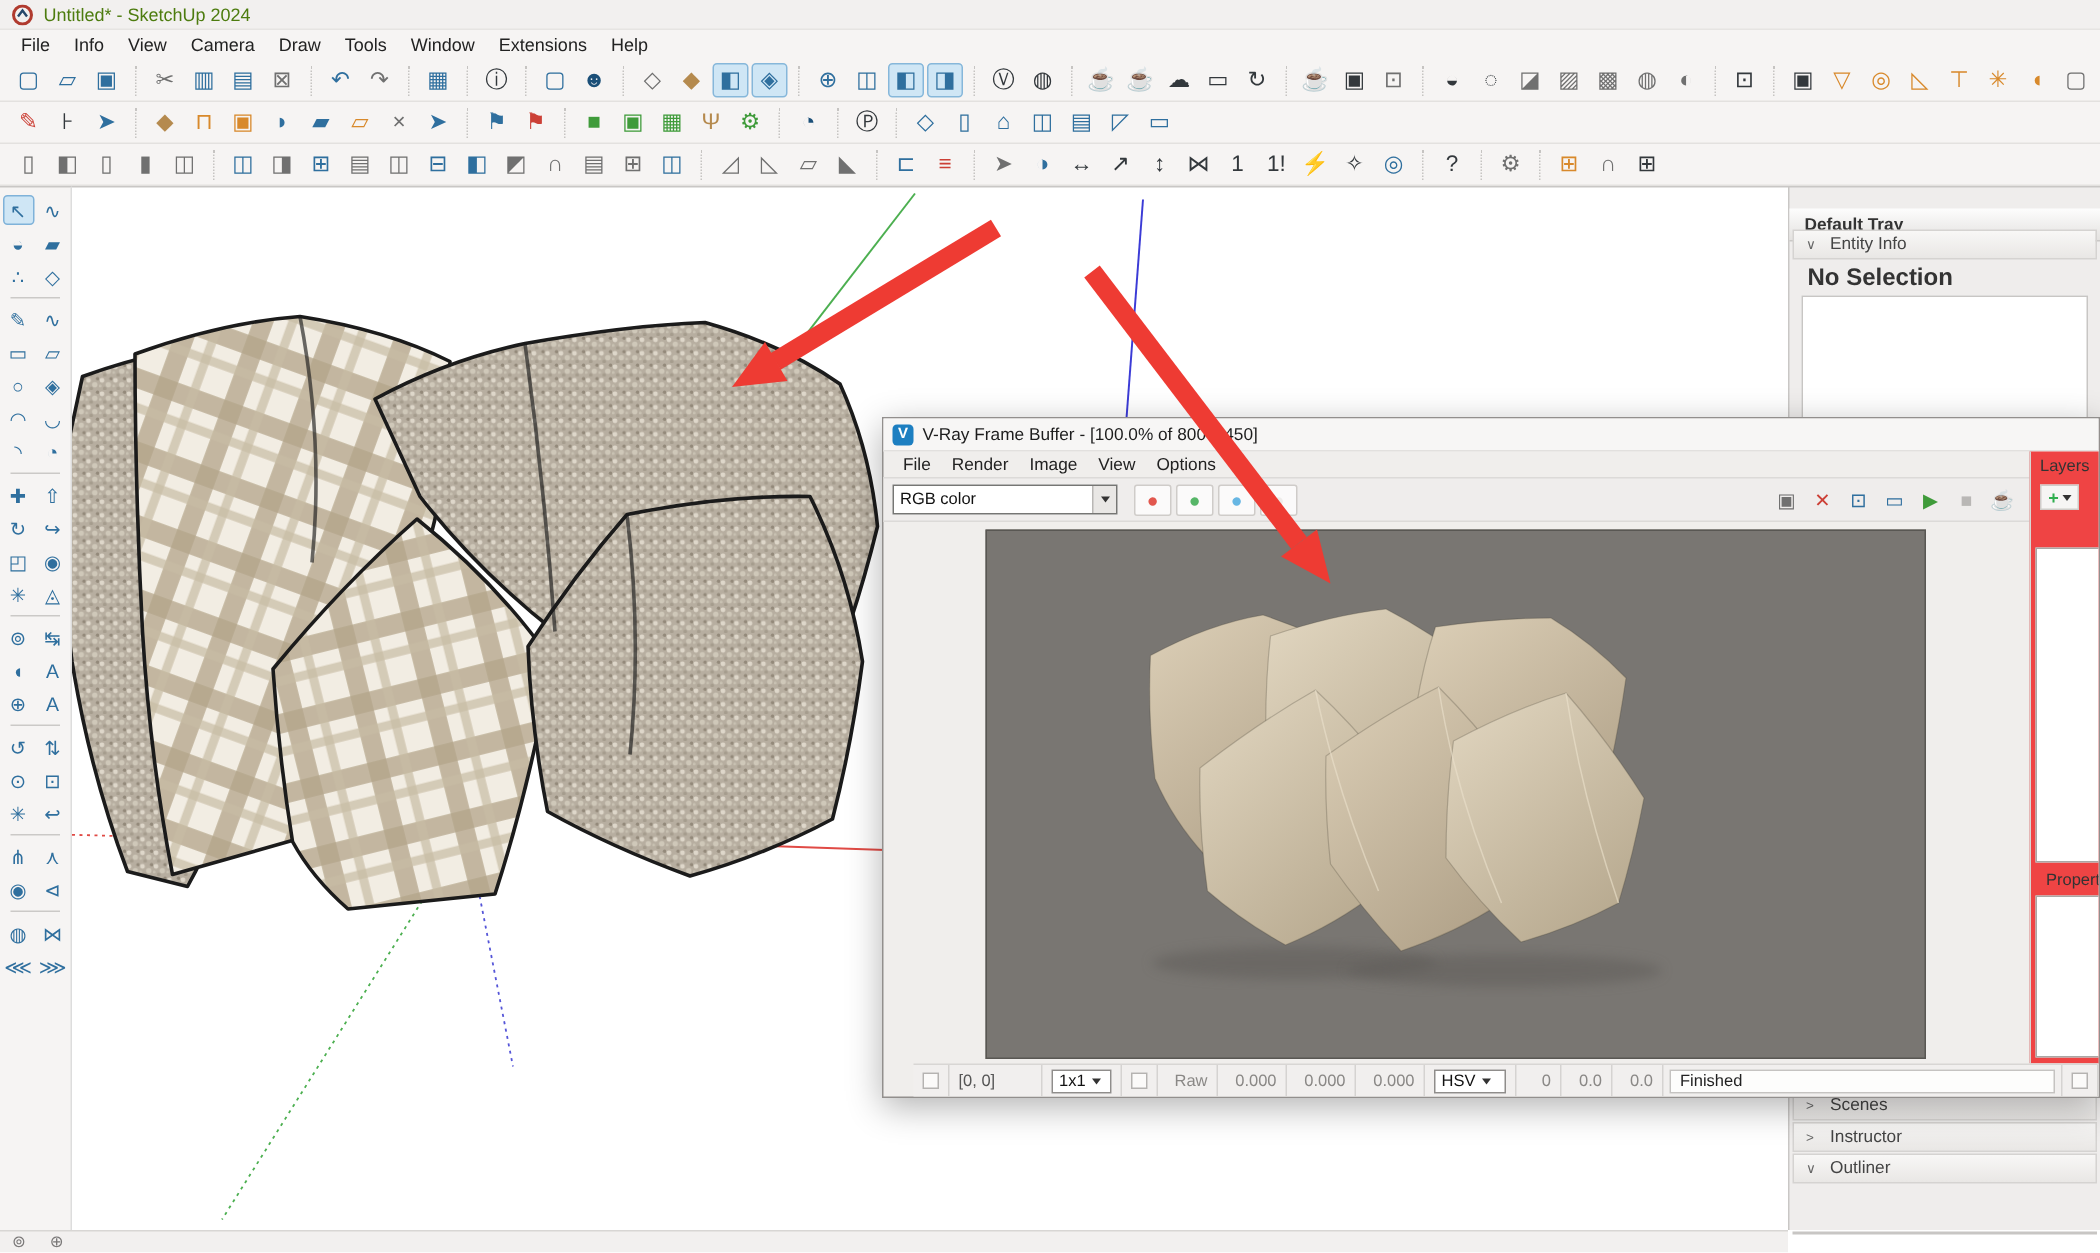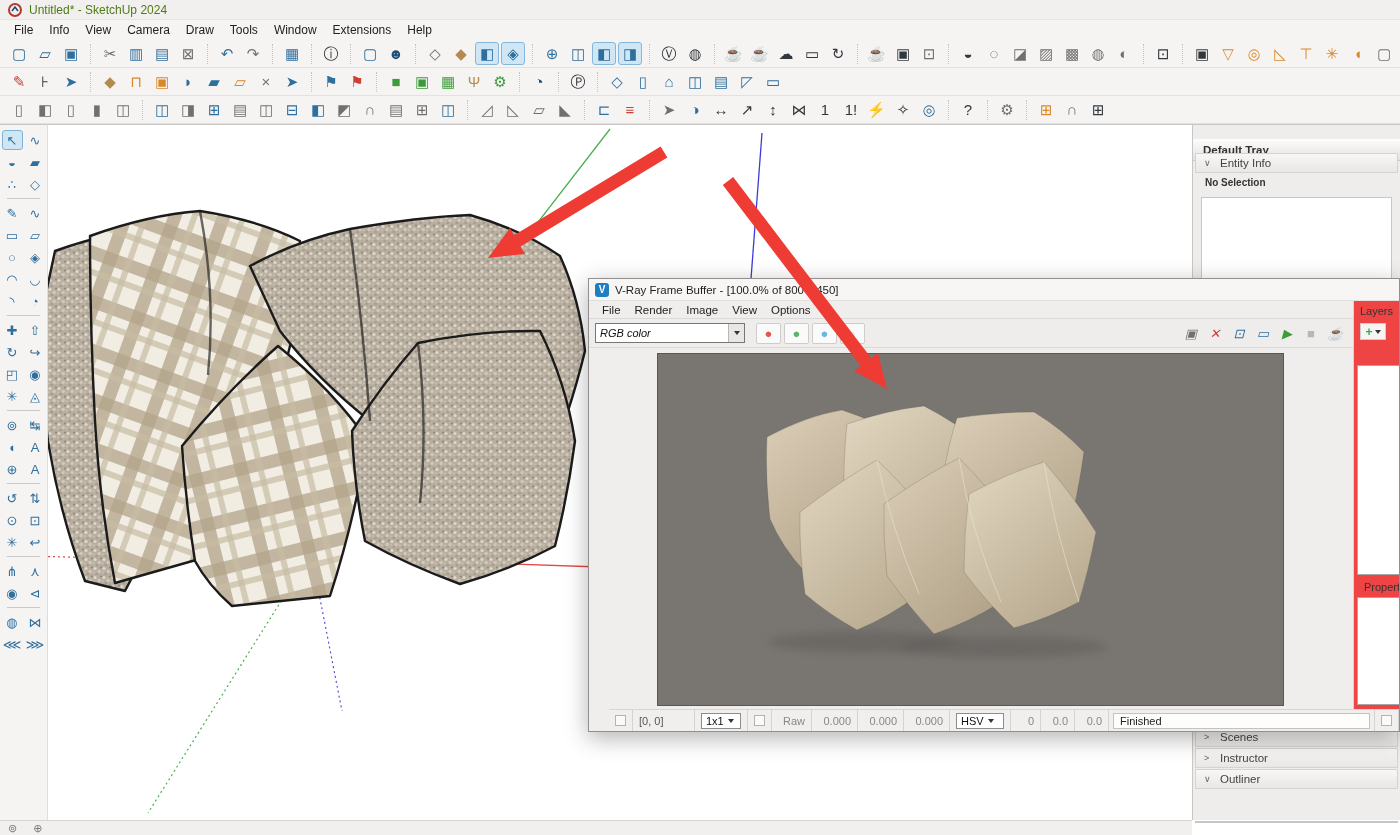--- a/index.html
+++ b/index.html
@@ -49,21 +49,21 @@
     border-left:1px solid #c9c7c5; border-top:1px solid #c9c7c5; z-index:1; }
   .tray-title { position:absolute; left:0; top:2px; right:0; height:22px;
     background:linear-gradient(#fdfdfd,#e4e2e0); border-bottom:1px solid #cac8c6;
     font-size:11.5px; font-weight:bold; color:#333; display:flex;
     align-items:center; padding-left:10px;margin-top:12px; }
   .sect { position:absolute; left:2px; right:2px; height:20px;
     background:linear-gradient(#f8f7f6,#e9e7e5); border:1px solid #d5d3d1;
     font-size:11.5px; color:#444; display:flex; align-items:center; gap:7px;
     padding-left:8px; }
   .sect .chev { font-size:9px; color:#666; width:9px; }
-  .noselect { position:absolute; left:12px; top:52px; font-size:10px;
+  .noselect { position:absolute; left:12px; top:52px; font-size:16px;
     font-weight:bold; color:#333; }
   .tray-box { position:absolute; background:#fff; border:1px solid #c8c6c4; }
   .filter-row { position:absolute; left:0; right:0; height:26px;
     background:#f4f3f2; display:flex; align-items:center; padding-left:6px;
     gap:5px; font-size:11.5px; color:#444; }
   .filter-row input { width:164px; height:18px; border:1px solid #b5b3b1;
     background:#fff; font-size:11px; padding:0 4px; }
 
   
   #statusbar { left:0; right:208px; bottom:0; height:15px; background:#f2f0ef;
@@ -79,21 +79,21 @@
   .vfb-title { height:22px; background:#f7f6f5; border-bottom:1px solid #e2e0de;
     display:flex; align-items:center; gap:6px; padding-left:6px; }
   .vfb-title .t { font-size:11.5px; color:#1d1d1d; }
   .vlogo { width:14px; height:14px; border-radius:3px; background:#1d7fc1;
     color:#fff; font-size:10px; font-weight:bold; display:flex;
     align-items:center; justify-content:center; }
   .vfb-menu { height:17px; display:flex; align-items:center; padding-left:6px; }
   .vfb-menu .mi { font-size:11.5px; color:#222; padding:0 7px; }
   .vfb-toolbar { height:30px; background:#efedec; border-top:1px solid #dcdad8;
     border-bottom:1px solid #dcdad8; display:flex; align-items:center;
-    padding:0 6px; width:764px;font-style:italic; }
+    padding:0 6px; width:764px; }
   .vfb-dd { width:150px; height:20px; background:#fff; border:1px solid #767674;
     display:flex; align-items:center; font-size:11px; color:#111; }
   .vfb-dd .txt { flex:1; padding-left:4px; }
   .dd-btn { width:16px; height:100%; border-left:1px solid #b9b7b5;
     background:#e9e7e5; display:flex; align-items:center; justify-content:center; }
   .tri { width:0; height:0; border-left:3.5px solid transparent;
     border-right:3.5px solid transparent; border-top:4px solid #333; }
   .vbtn { width:25px; height:21px; background:#fbfafa; border:1px solid #cfccc9;
     border-radius:2px; font-size:13px; margin-right:2px; display:inline-flex;
     align-items:center; justify-content:center; }

